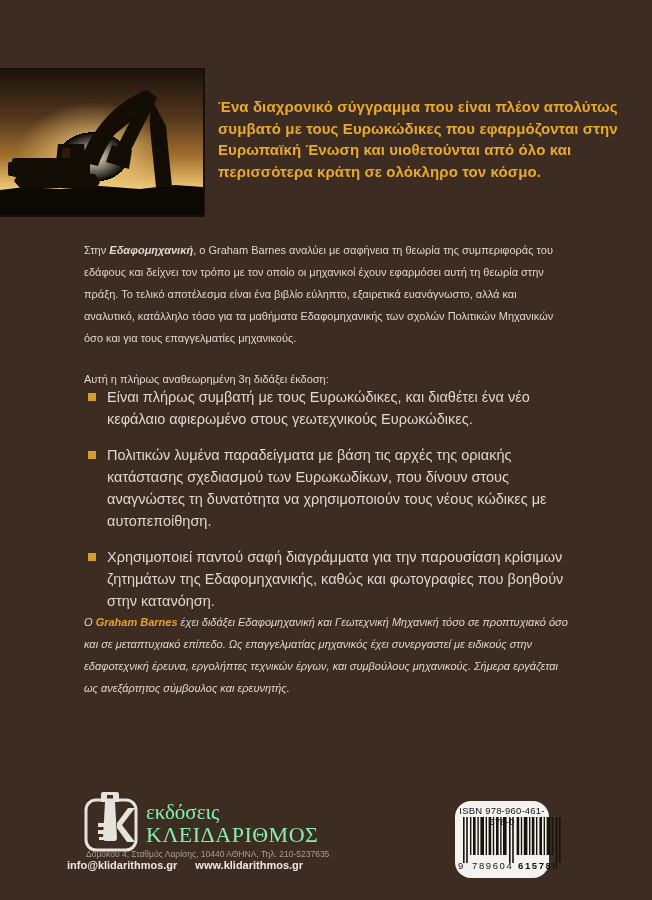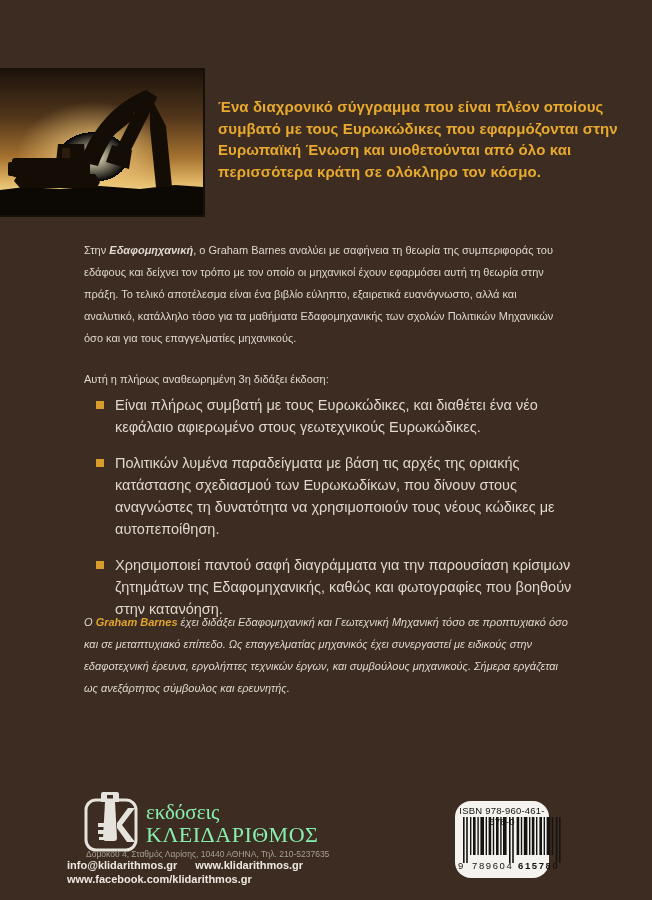--- a/index.html
+++ b/index.html
@@ -31,21 +31,21 @@
   
   .para {
     position: absolute; left: 84px; width: 484px;
     color: #ded8d0; font-size: 11px; line-height: 22px;
   }
   .p1 { top: 228px; }
   .p1 .em { font-weight: 700; font-style: italic; }
   .lead { top: 357px; }
   .bullets {
     position: absolute; left: 88px; top: 386px; width: 486px;
-    margin: 8px; padding: 0; list-style: none;
+    margin: 0; padding: 0; list-style: none;
     color: #ded8d0; font-size: 14.5px; line-height: 22px;
   }
   .bullets li { position: relative; padding-left: 19px; margin-bottom: 14px; }
   .bullets li .sq {
     position: absolute; left: 0; top: 7px; width: 8px; height: 8px;
     background: #d79c2c;
   }
   .author { top: 600px; font-style: italic; }
   .author .name { color: #e2a42e; font-weight: 700; }
 
@@ -134,21 +134,21 @@
 
         <path d="M146,20 L157,28 L128,86 L116,79 Z"></path>
 
         <path d="M112,75 L132,80 L129,99 L106,92 Z"></path>
 
         <path d="M150,26 L166,56 L172,117 L156,117 L150,58 Z"></path>
       </g>
     </svg>
   </div>
 
-  <div class="intro">Ένα διαχρονικό σύγγραμμα που είναι πλέον οποίους συμβατό με τους Ευρωκώδικες που εφαρμόζονται στην Ευρωπαϊκή Ένωση και υιοθετούνται από όλο και περισσότερα κράτη σε ολόκληρο τον κόσμο.</div>
+  <div class="intro">Ένα διαχρονικό σύγγραμμα που είναι πλέον απολύτως συμβατό με τους Ευρωκώδικες που εφαρμόζονται στην Ευρωπαϊκή Ένωση και υιοθετούνται από όλο και περισσότερα κράτη σε ολόκληρο τον κόσμο.</div>
 
   <p class="para p1"><span>Στην </span><span class="em">Εδαφομηχανική</span><span>, ο Graham Barnes αναλύει με σαφήνεια τη θεωρία της συμπεριφοράς του εδάφους και δείχνει τον τρόπο με τον οποίο οι μηχανικοί έχουν εφαρμόσει αυτή τη θεωρία στην πράξη. Το τελικό αποτέλεσμα είναι ένα βιβλίο εύληπτο, εξαιρετικά ευανάγνωστο, αλλά και αναλυτικό, κατάλληλο τόσο για τα μαθήματα Εδαφομηχανικής των σχολών Πολιτικών Μηχανικών όσο και για τους επαγγελματίες μηχανικούς.</span></p>
 
   <p class="para lead">Αυτή η πλήρως αναθεωρημένη 3η διδάξει έκδοση:</p>
 
   <ul class="bullets">
     <li>
       <span class="sq"></span>
       <span>Είναι πλήρως συμβατή με τους Ευρωκώδικες, και διαθέτει ένα νέο κεφάλαιο αφιερωμένο στους γεωτεχνικούς Ευρωκώδικες.</span>
     </li>
@@ -182,21 +182,20 @@
     </svg>
   </div>
 
   <div class="pubname">
     <div class="l1">εκδόσεις</div>
     <div class="l2">ΚΛΕΙΔΑΡΙΘΜΟΣ</div>
   </div>
 
   <div class="address">Δομοκού 4, Σταθμός Λαρίσης, 10440 ΑΘΗΝΑ, Τηλ. 210-5237635</div>
   <div class="webline"><span>info@klidarithmos.gr</span><span class="gap"></span><span>www.klidarithmos.gr</span></div>
-  <div class="fbline">www.facebook.com/klidarithmos.gr</div>
 
   <div class="isbn-box">
     <div class="isbn-label">ISBN 978-960-461-578-0</div>
     <svg class="bars" viewBox="0 0 98 50" preserveAspectRatio="none">
       <g fill="#17140f">
 
         <rect x="0" y="0" width="1.6" height="46"></rect>
           <rect x="3.2" y="0" width="1.6" height="46"></rect>
 
         <rect x="7" y="0" width="1.4" height="38"></rect>

